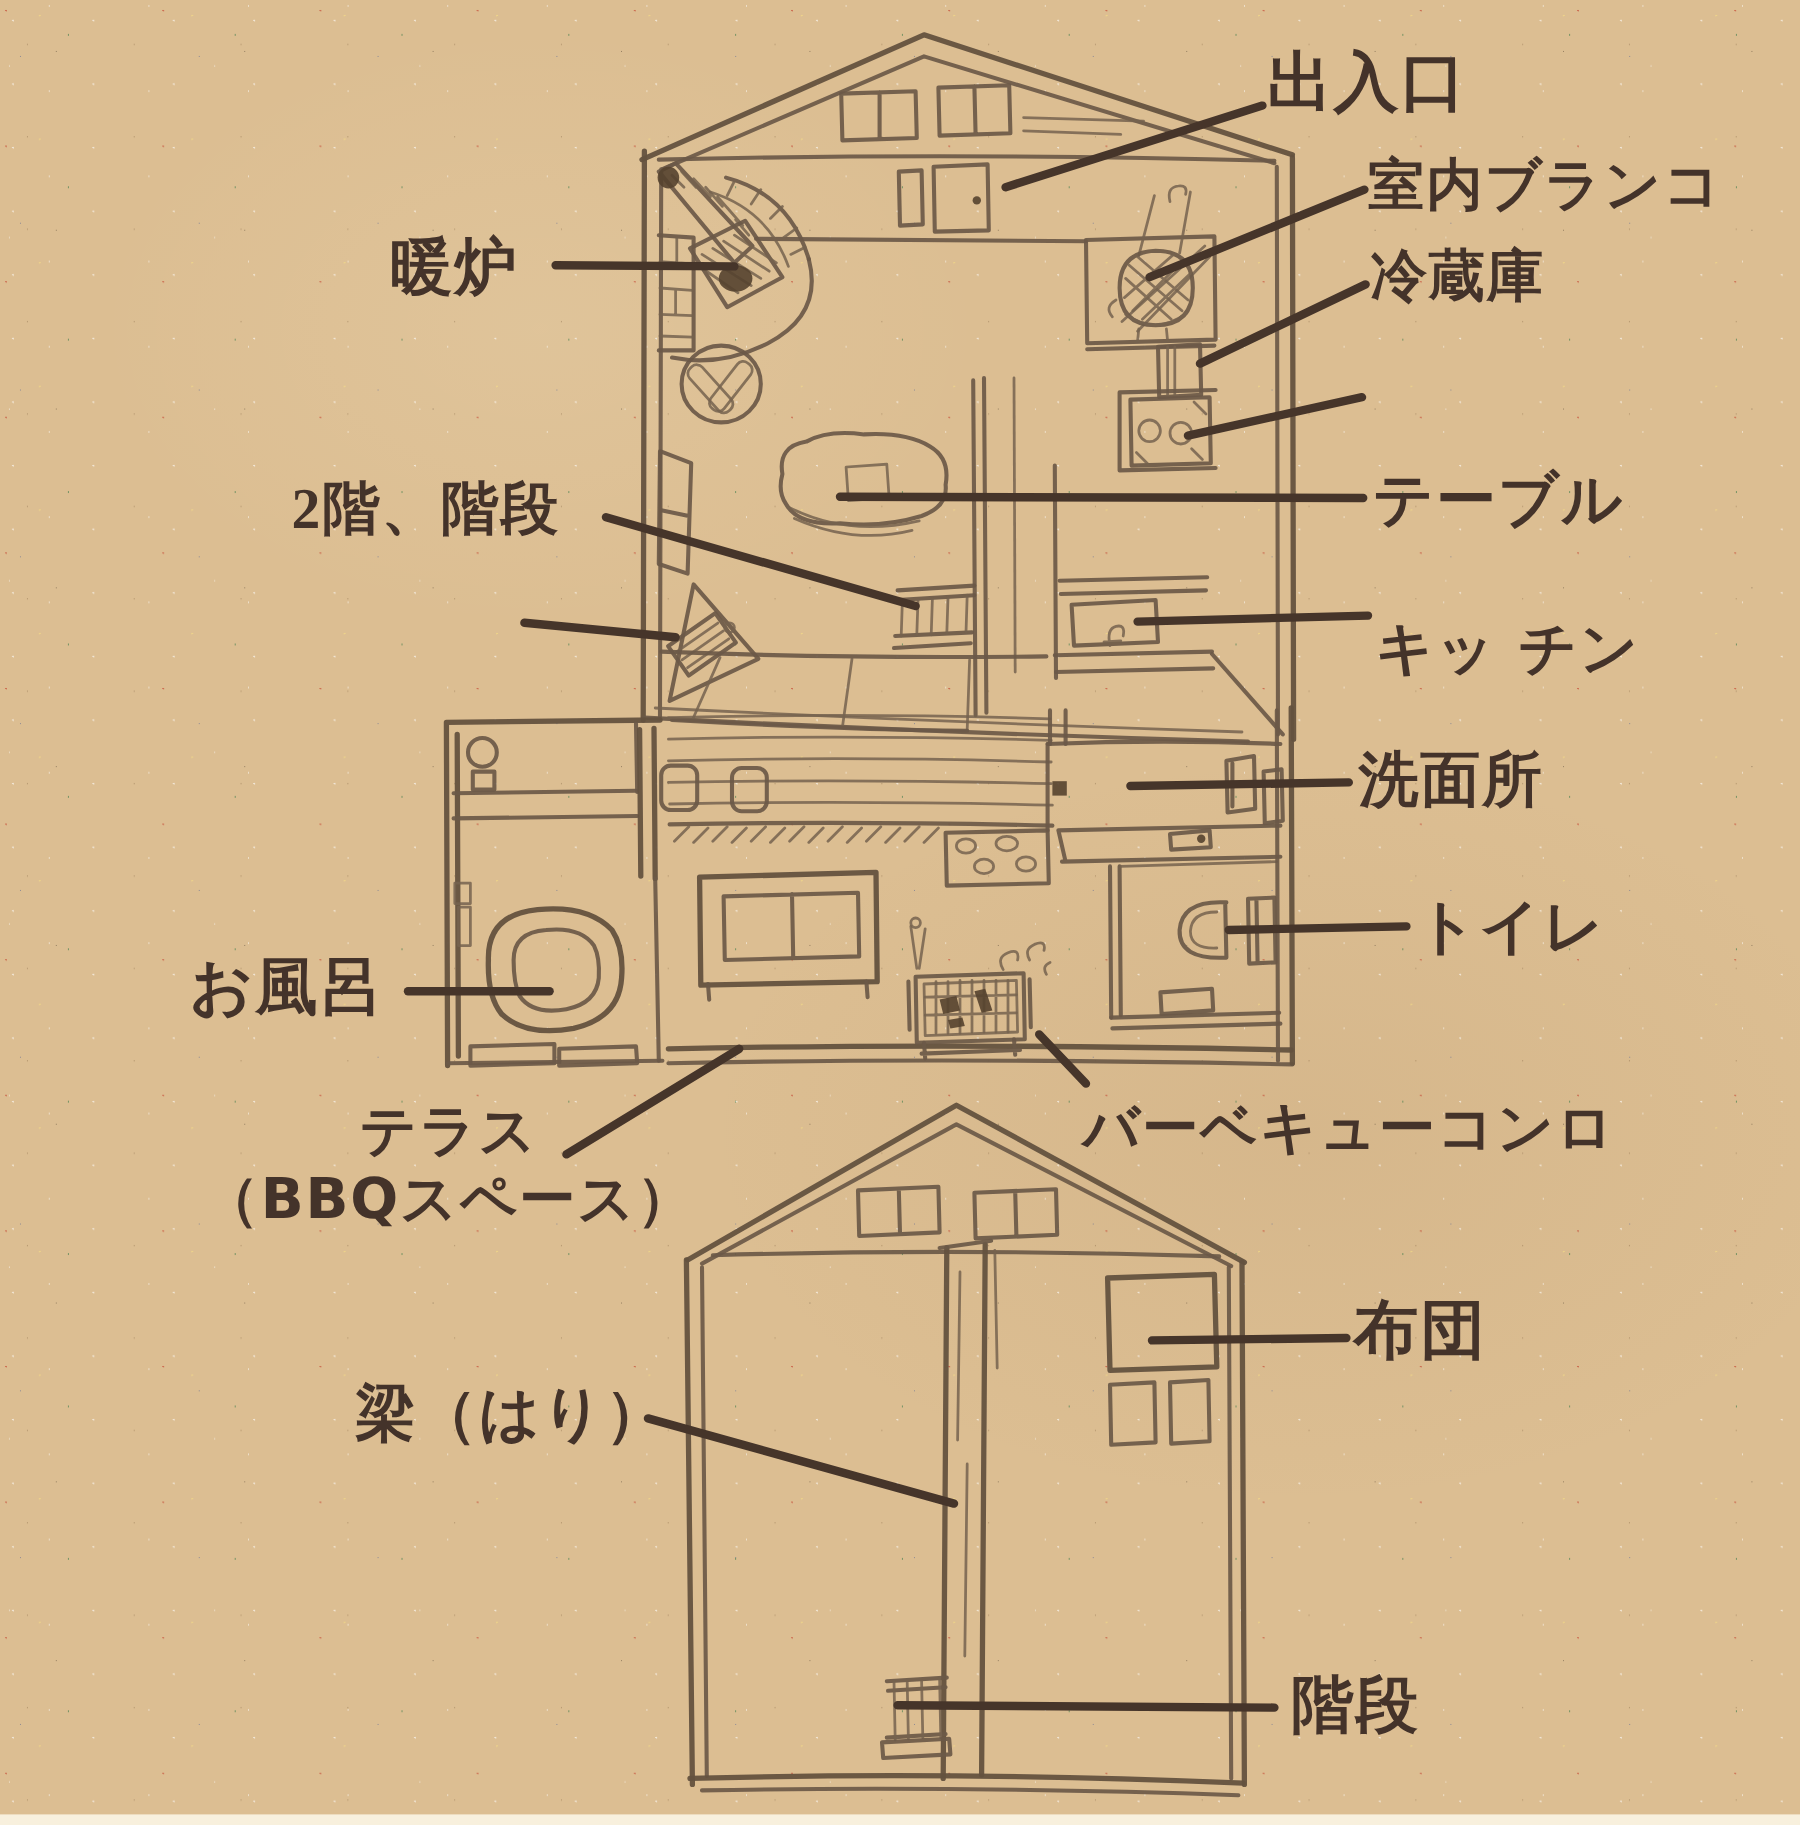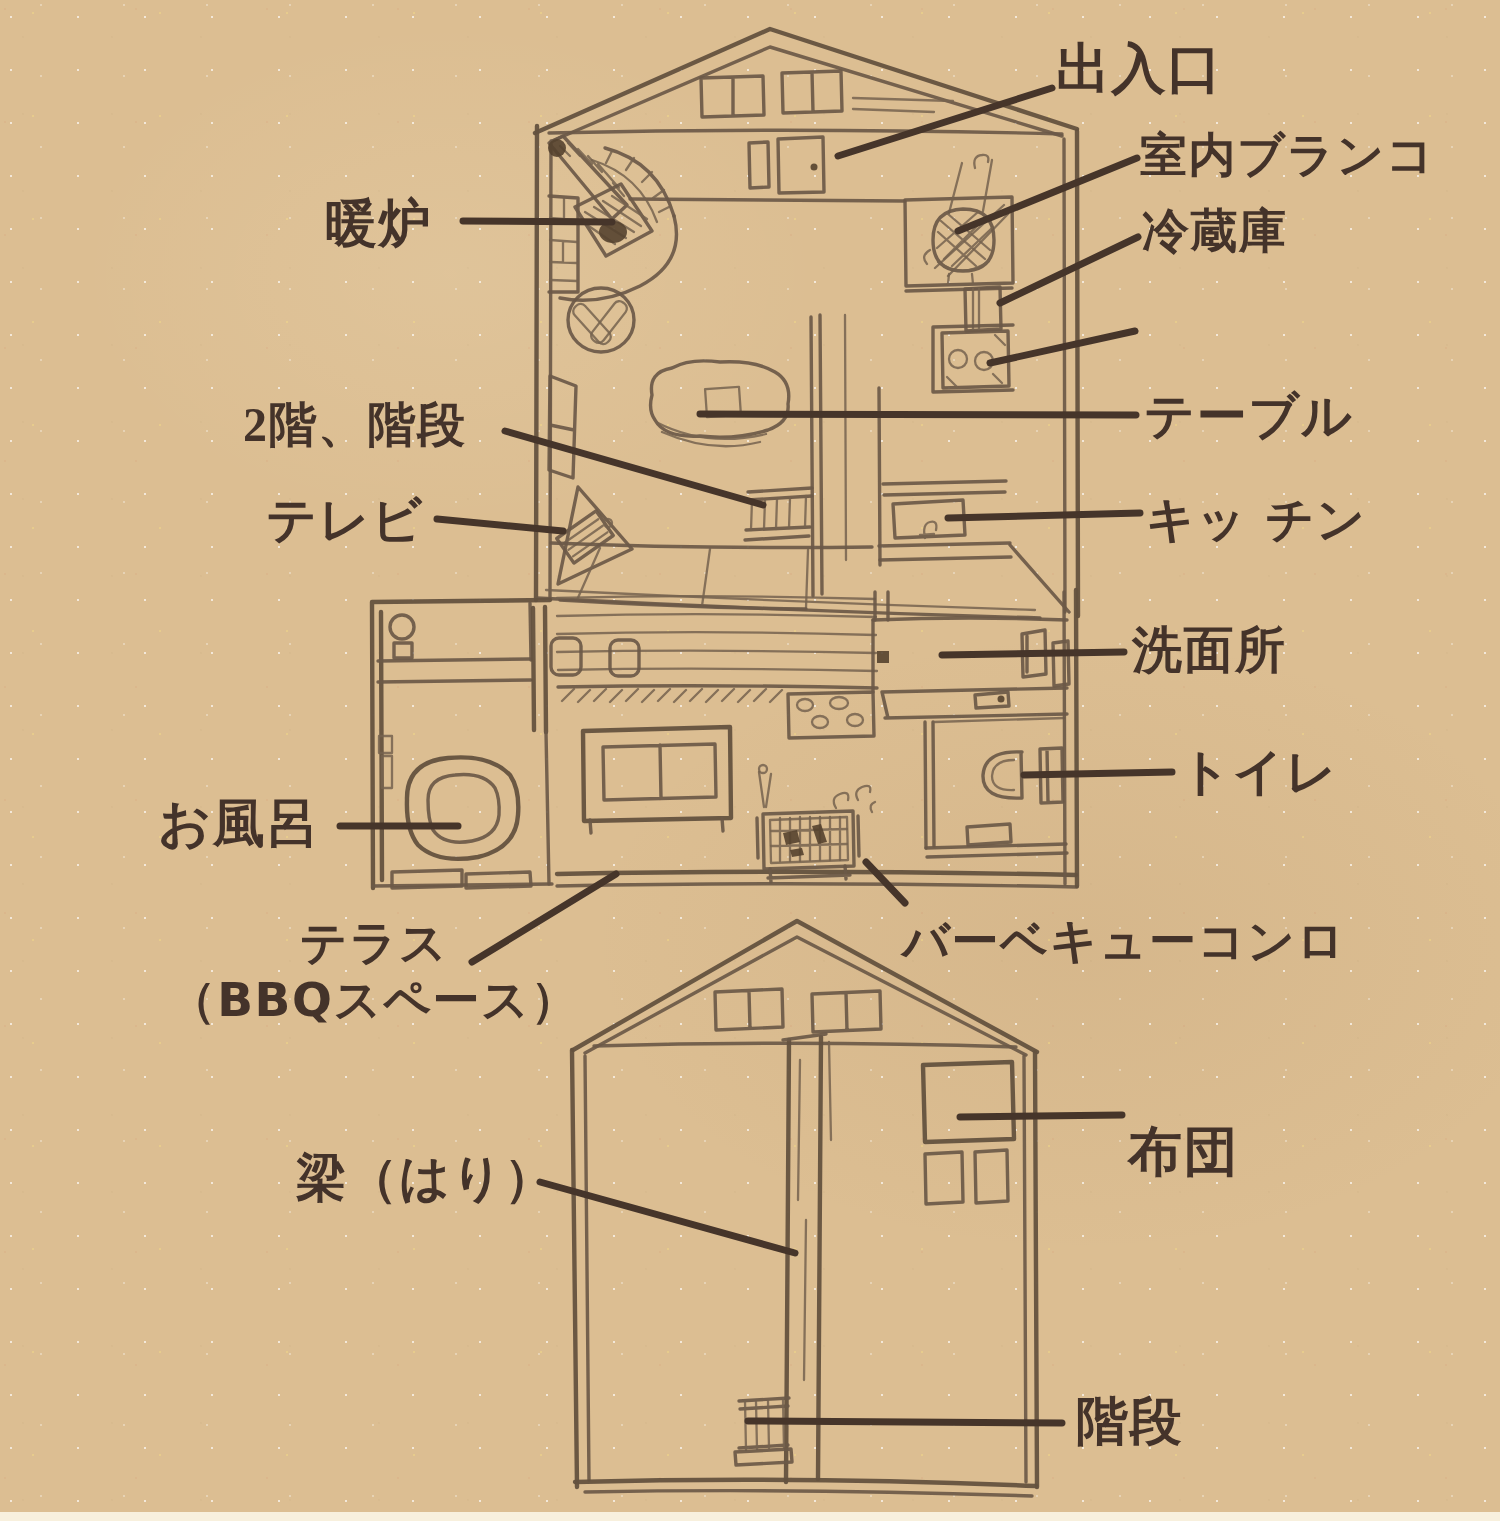--- a/index.html
+++ b/index.html
@@ -283,28 +283,27 @@
     <path class="ink" d="M960,1117 L1122,1115"></path>
     <path class="ink" d="M540,1182 L795,1253"></path>
     <path class="ink" d="M748,1421 L1062,1423"></path>
   </g>
 </svg>
 
 <div class="label" style="left:1056px;top:36px;font-size:54px;">出入口</div>
 <div class="label" style="left:1140px;top:126px;font-size:47px;text-align:right;">室内ブランコ</div>
 <div class="label" style="left:1142px;top:202px;font-size:47px;">冷蔵庫</div>
 <div class="label" style="left:1144px;top:386px;font-size:50px;text-align:center;">テーブル</div>
-<div class="label" style="left:1146px;top:490px;font-size:48px;">キッ チン</div>
+<div class="label" style="left:1146px;top:512px;font-size:48px;">キッ チン</div>
 <div class="label" style="left:1132px;top:620px;font-size:50px;">洗面所</div>
 <div class="label" style="left:1180px;top:742px;font-size:50px;">トイレ</div>
 <div class="label" style="left:325px;top:192px;font-size:52px;">暖炉</div>
 <div class="label" style="left:243px;top:396px;font-size:48px;font-family:Liberation Serif, serif;">2階、階段</div>
-<div class="label" style="left:266px;top:490px;font-size:50px;">テレビ</div>
 <div class="label" style="left:158px;top:792px;font-size:52px;">お風呂</div>
 <div class="label" style="left:902px;top:912px;font-size:47px;">バーベキューコンロ</div>
 <div class="label center" style="left:150px;top:914px;width:448px;font-size:47px;">テラス
 （BBQスペース）</div>
-<div class="label" style="left:1128px;top:1076px;font-size:54px;margin-top:43px;">布団</div>
+<div class="label" style="left:1128px;top:1076px;font-size:54px;">布団</div>
 <div class="label" style="left:296px;top:1148px;font-size:50px;">梁（はり）</div>
 <div class="label" style="left:1076px;top:1390px;font-size:52px;">階段</div>
 
 <div class="paper-edge"></div>
 </div>
 
 </body></html>

